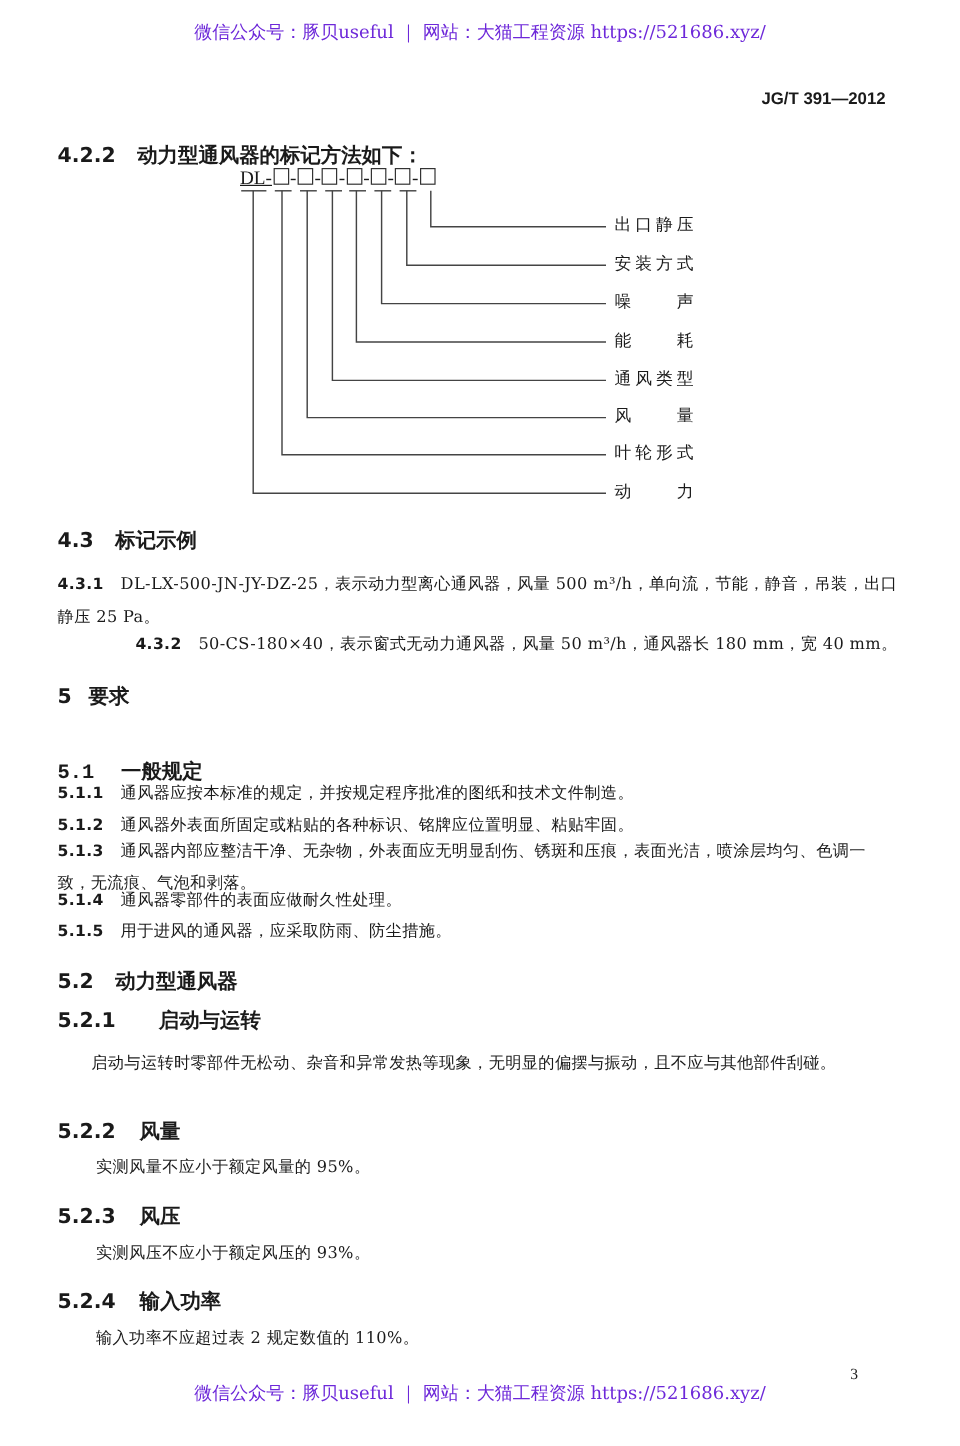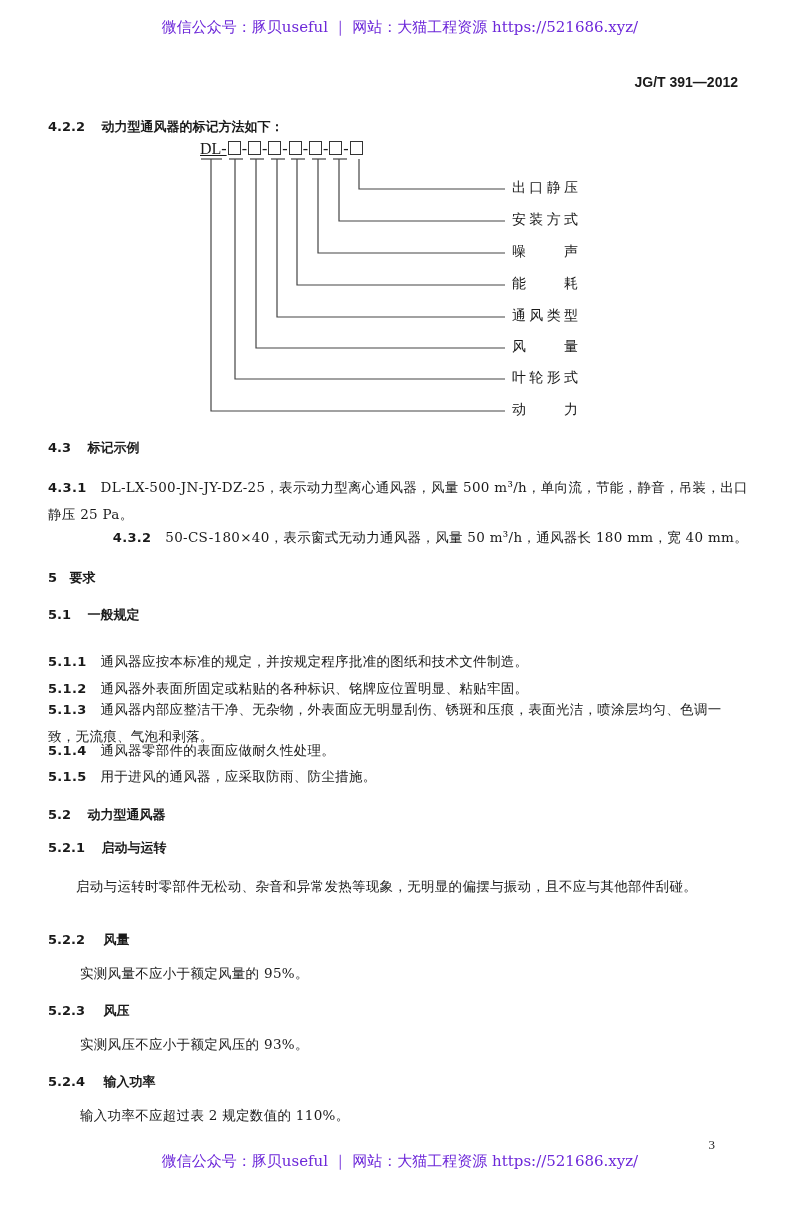--- a/index.html
+++ b/index.html
@@ -1,21 +1,21 @@
 <!DOCTYPE html>
 <html><head>
   <meta charset="utf-8">
   <style>
     html, body { margin: 0; padding: 0; background: #ffffff; }
     body { width: 800px; height: 1205px; position: relative; overflow: hidden;
       font-family: "DejaVu Serif", "Liberation Serif", serif; color: #1a1a1a; }
     .abs { position: absolute; white-space: nowrap; }
     .watermark { font-family: "DejaVu Serif", serif; font-size: 15px; color: #6d28d9; left: 0; width: 800px; text-align: center; }
     .std-code { right: 62px; top: 74px; font-family: "Liberation Sans", sans-serif; font-weight: bold; font-size: 14px; }
-    .h { font-family: "DejaVu Sans", sans-serif; font-weight: bold; font-size: 13px; }
+    .h { font-family: "DejaVu Sans", sans-serif; font-weight: bold; font-size: 17px; }
     .num { font-family: "DejaVu Sans", sans-serif; font-size: 13px; font-weight: bold; display:inline-block; }
     .body-line { left: 48px; }
     .para { position: absolute; left: 48px; width: 700px; font-size: 13.5px; line-height: 26px; white-space: normal; letter-spacing: 0.3px; }
     .para .num { margin-right: 14px; }
     .diag-code { left: 200px; top: 140px; font-family: "Liberation Serif", serif; font-size: 16px; letter-spacing: 0px; text-align: right; }
     .box { display:inline-block; width: 11px; height: 12px; border: 1px solid #333; vertical-align: -1px; margin: 0 1px; }
     .diag-label { font-size: 14px; right: 222px; text-align: justify; text-align-last: justify; width: 66px; }
     .page-num { right: 85px; top: 1137px; font-size: 13px; font-family: "Liberation Serif", serif; }
   </style>
 </head>
@@ -75,21 +75,21 @@
 </div>
 <div class="para" style="top:524px;text-align:right;">
   <span class="num">4.3.2</span><span>50-CS-180×40，表示窗式无动力通风器，风量 50 m³/h，通风器长 180 mm，宽 40 mm。</span>
 </div>
 
 <div class="abs h body-line" style="top:569px;">
   <span>5</span>
   <span style="margin-left:8px;">要求</span>
 </div>
 
-<div class="abs h body-line" style="top:606px;">
+<div class="abs h body-line" style="top:631px;font-family:Liberation Mono, monospace;">
   <span>5.1</span>
   <span style="margin-left:12px;">一般规定</span>
 </div>
 
 <div class="para" style="top:648px;">
   <span class="num">5.1.1</span><span>通风器应按本标准的规定，并按规定程序批准的图纸和技术文件制造。</span>
 </div>
 <div class="para" style="top:675px;">
   <span class="num">5.1.2</span><span>通风器外表面所固定或粘贴的各种标识、铭牌应位置明显、粘贴牢固。</span>
 </div>
@@ -103,21 +103,21 @@
   <span class="num">5.1.5</span><span>用于进风的通风器，应采取防雨、防尘措施。</span>
 </div>
 
 <div class="abs h body-line" style="top:806px;">
   <span>5.2</span>
   <span style="margin-left:12px;">动力型通风器</span>
 </div>
 
 <div class="abs h body-line" style="top:839px;">
   <span>5.2.1</span>
-  <span style="margin-left:12px;">启动与运转</span>
+  <span style="margin-left:30px;">启动与运转</span>
 </div>
 <div class="para" style="top:873px; text-indent: 28px;">启动与运转时零部件无松动、杂音和异常发热等现象，无明显的偏摆与振动，且不应与其他部件刮碰。</div>
 
 <div class="abs h body-line" style="top:931px;">
   <span>5.2.2</span>
   <span style="margin-left:14px;">风量</span>
 </div>
 <div class="para" style="top:960px; left:80px;">实测风量不应小于额定风量的 95%。</div>
 
 <div class="abs h body-line" style="top:1002px;">

